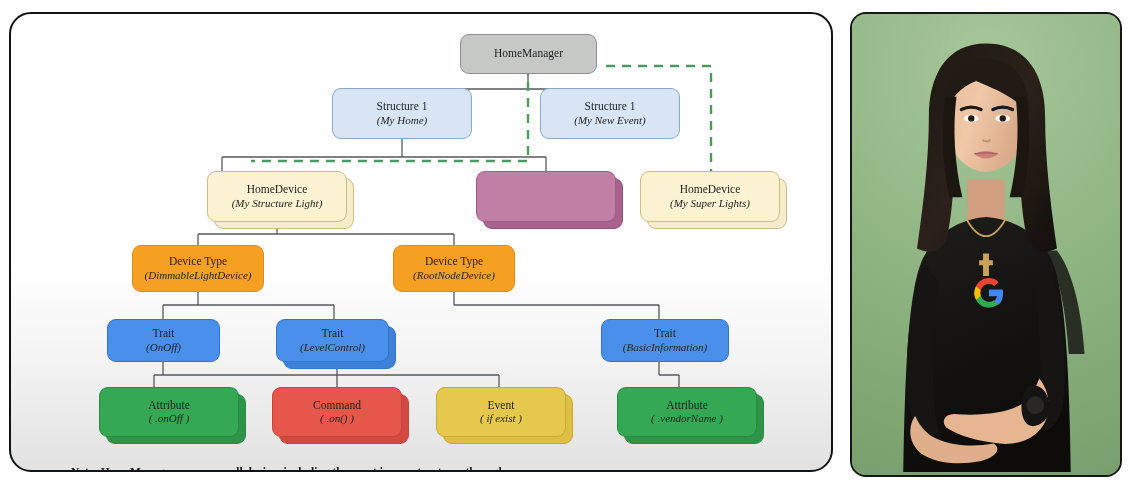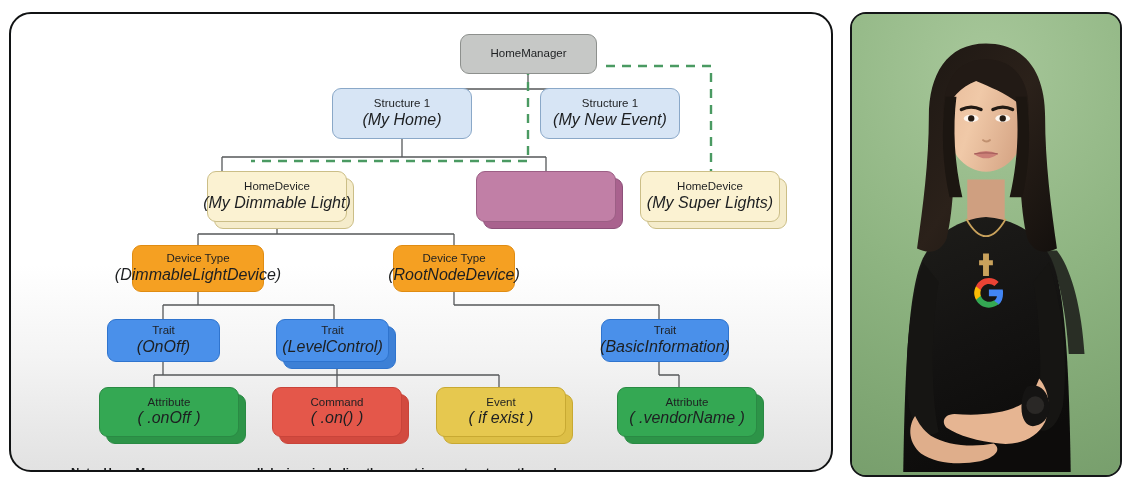--- a/index.html
+++ b/index.html
@@ -13,20 +13,21 @@
     font-family: "Liberation Sans", sans-serif;
     position: relative;
     overflow: hidden;
   }
 
   #stage {
     position: absolute;
     left: 0; top: 0;
     width: 1131px;
     height: 438px;
+    font-family: Liberation Serif, serif;
   }
 
   
   #slide-card {
     position: absolute;
     left: 9px;
     top: 12px;
     width: 824px;
     height: 460px;
     box-sizing: border-box;
@@ -59,21 +60,21 @@
     text-align: center;
     line-height: 1.18;
     color: #1d1f21;
     z-index: 5;
   }
   .node .l1 {
     font-size: 11.5px;
     white-space: nowrap;
   }
   .node .l2 {
-    font-size: 16px;
+    font-size: 11px;
     font-style: italic;
     white-space: nowrap;
   }
 
   
   .flat-box {
     position: absolute;
     left: 0; top: 0;
     width: 100%;
     height: 100%;
@@ -211,21 +212,21 @@
         <div class="l1">Structure 1</div>
         <div class="l2">(My New Event)</div>
       </div>
     </div>
 
     <div class="node" style="left:196px; top:157px; width:140px; height:51px;">
       <div class="stack-back" style="background:#f5eccb; border:1.4px solid #cbbe87;"></div>
       <div class="stack-front" style="background:#fbf2d2; border:1.4px solid #cbbe87;"></div>
       <div class="labels">
         <div class="l1">HomeDevice</div>
-        <div class="l2">(My Dimmable Light)</div>
+        <div class="l2">(My Structure Light)</div>
       </div>
     </div>
 
     <div class="node" style="left:465px; top:157px; width:140px; height:51px;">
       <div class="stack-back" style="background:#a9628e; border:1.4px solid #8d517a;"></div>
       <div class="stack-front" style="background:#c17fa6; border:1.4px solid #9c5f85;"></div>
     </div>
 
     <div class="node" style="left:629px; top:157px; width:140px; height:51px;">
       <div class="stack-back" style="background:#f5eccb; border:1.4px solid #cbbe87;"></div>

